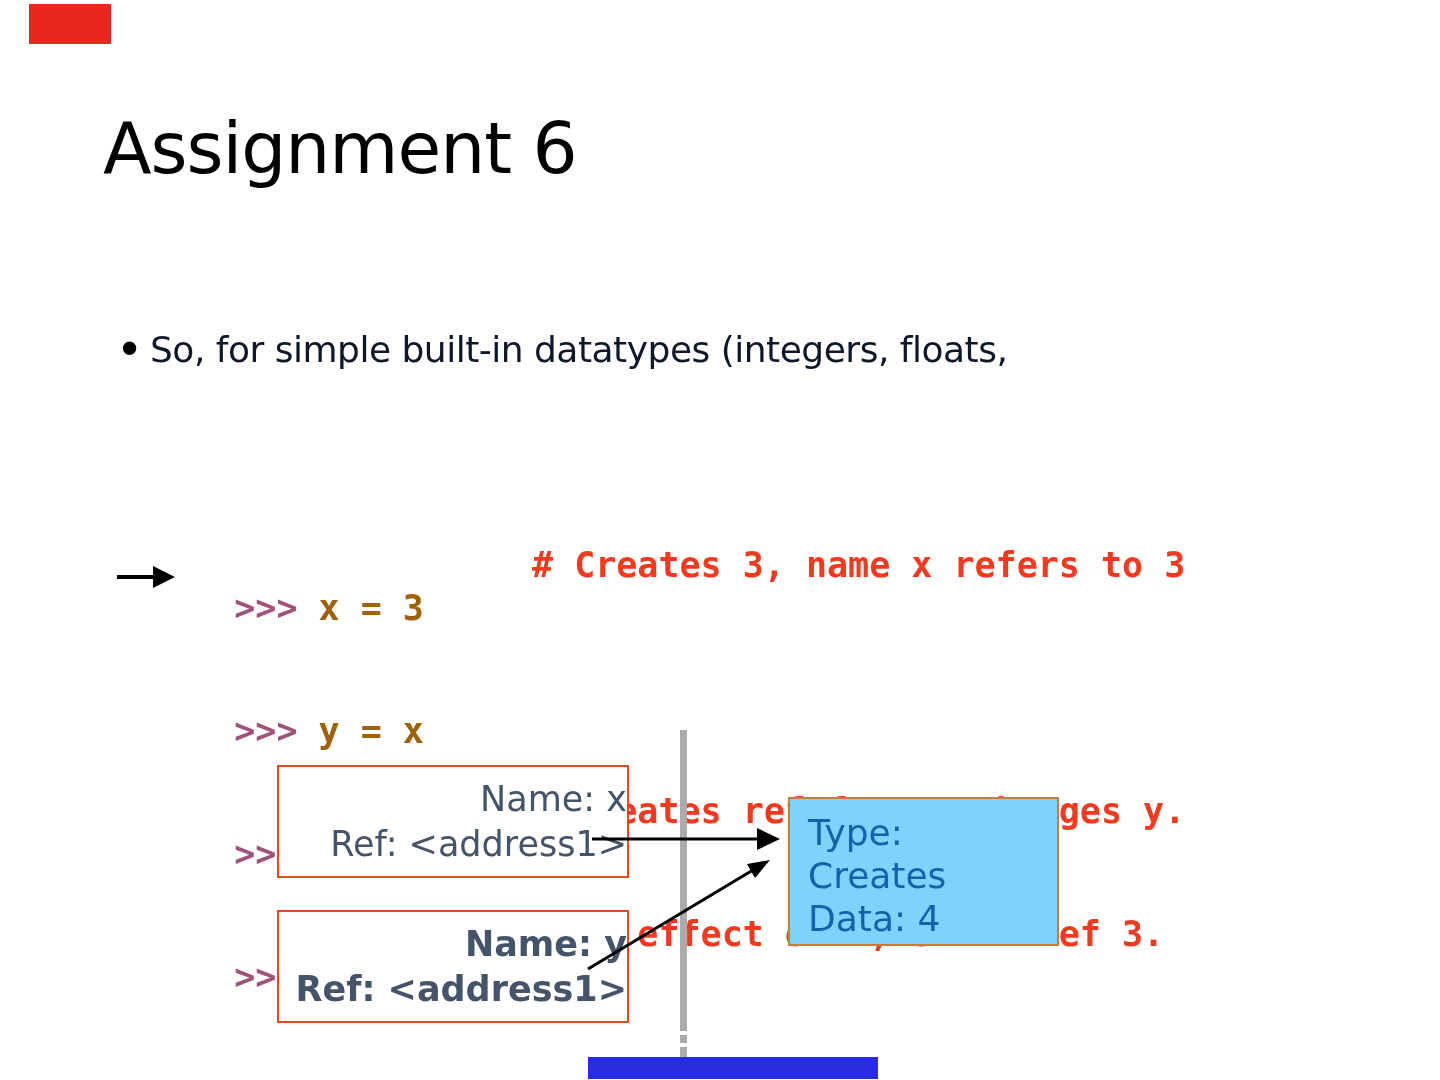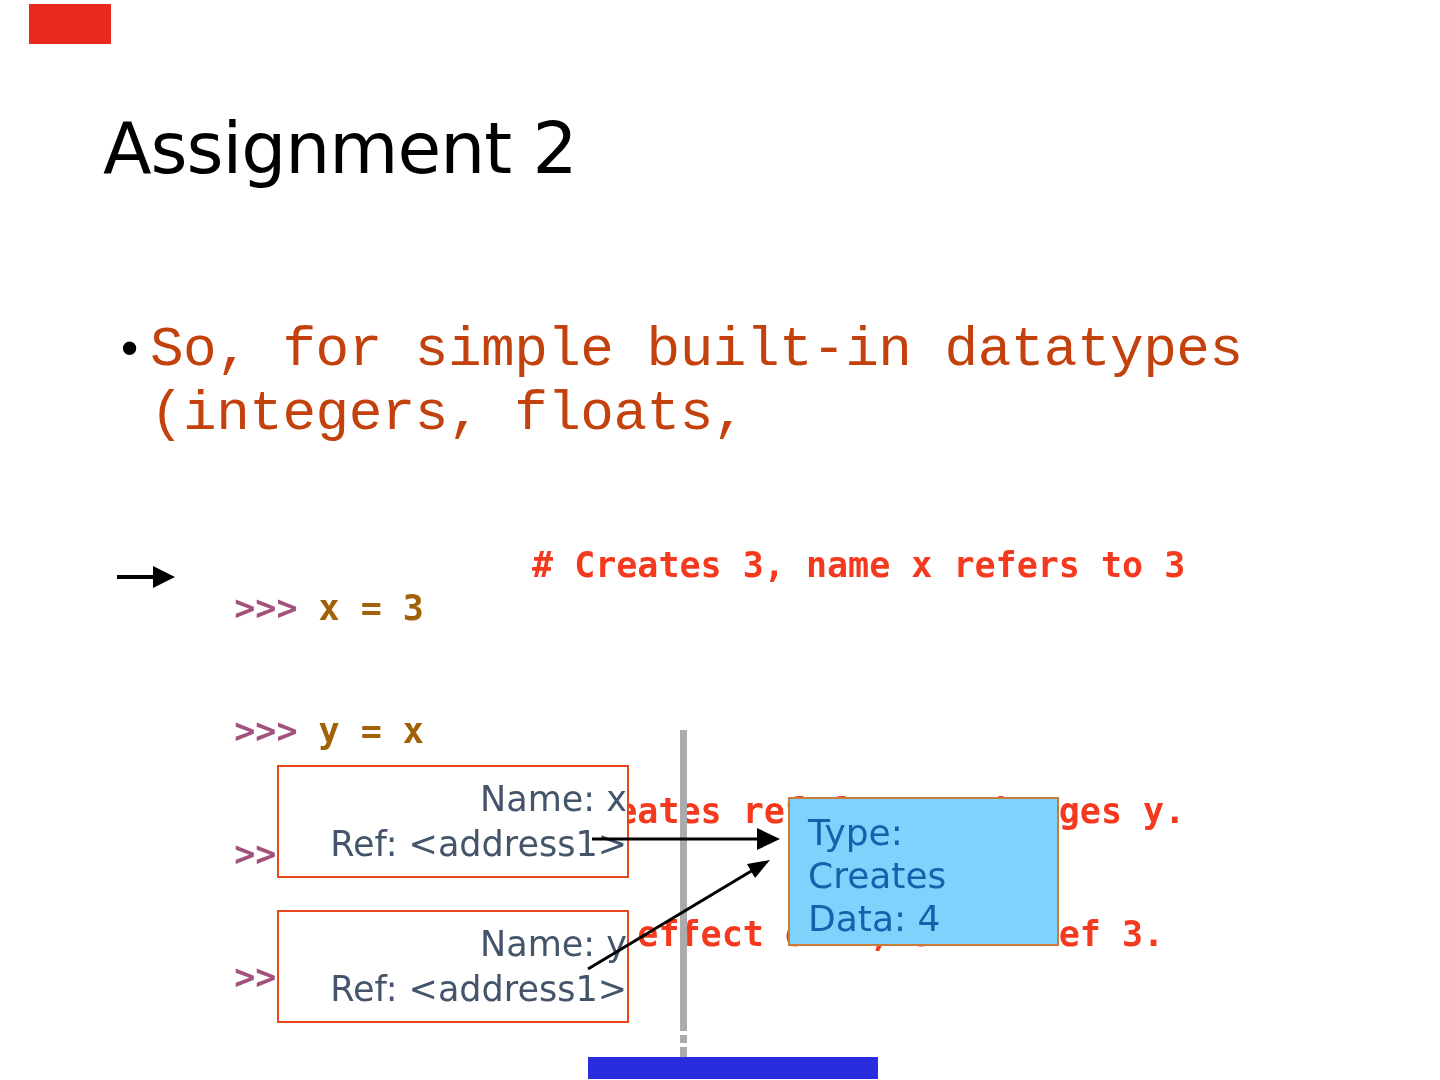--- a/index.html
+++ b/index.html
@@ -11,21 +11,21 @@
     position:absolute;left:103px;top:108px;
     font-size:71px;line-height:1.15;color:#000;letter-spacing:-1px;
   }
   .bullet-row{
     position:absolute;left:116px;top:318px;display:flex;align-items:flex-start;
   }
   .bullet-dot{
     font-size:46px;line-height:64px;width:34px;flex:0 0 34px;color:#000;
   }
   .bullet-text{
-    font-size:56px;line-height:64px;color:#c2410c;letter-spacing:-0.5px;font-family:Liberation Mono, monospace;
+    font-size:36px;line-height:64px;color:#0f172a;letter-spacing:-0.5px;
   }
   .code-block{
     position:absolute;left:150px;top:464px;
     font-family:"DejaVu Sans Mono",monospace;font-weight:bold;
     font-size:35px;white-space:pre;
   }
   .code-row{position:relative;height:43px;line-height:43px;width:1200px;}
   .prompt{color:var(--c-prompt);}
   .keyword{color:var(--c-comment);}
   .code-txt{color:#a16207;}
@@ -34,36 +34,36 @@
   .vline.seg1{top:730px;height:301px;}
   .vline.seg2{top:1035px;height:8px;}
   .vline.seg3{top:1047px;height:25px;}
   .ref-box{
     position:absolute;left:277px;width:334px;height:99px;
     border:2px solid var(--c-name_box_border);background:#fff;
     color:var(--c-name_box_text);font-size:35px;line-height:45px;
     padding:10px 0 0 14px;box-sizing:content-box;text-align:right;
   }
   .ref-box.box-x{top:765px;}
-  .ref-box.box-y{top:910px;}
+  .ref-box.box-y{top:910px;font-weight:bold;}
   .type-box{
     position:absolute;left:788px;top:797px;width:249px;height:133px;
     border:2px solid var(--c-type_box_border);background:#7dd3fc;
     color:var(--c-type_box_text);font-size:36px;line-height:43px;
     padding:12px 0 0 18px;
   }
   .marker{position:absolute;}
   .marker.red{left:29px;top:4px;width:82px;height:40px;background:var(--c-marker_red);}
   .marker.blue{left:588px;top:1057px;width:290px;height:22px;background:var(--c-marker_blue);}
   svg.overlay{position:absolute;left:0;top:0;pointer-events:none;}
 </style>
 </head>
 <body>
 
-<div class="title">Assignment 2</div>
+<div class="title">Assignment 6</div>
 
 <div class="bullet-row">
   <span class="bullet-dot">•</span>
   <div class="bullet-text">
     <div>So, for simple built-in datatypes (integers, floats,</div>
   </div>
 </div>
 
 <div class="code-block">
   <div class="code-row">

